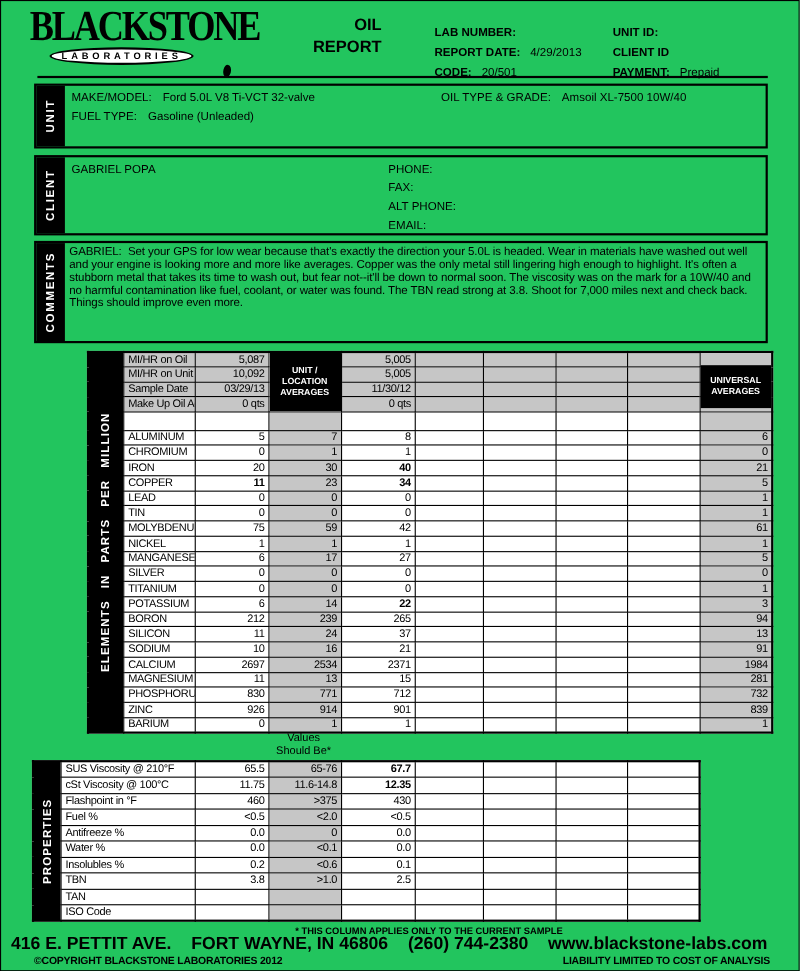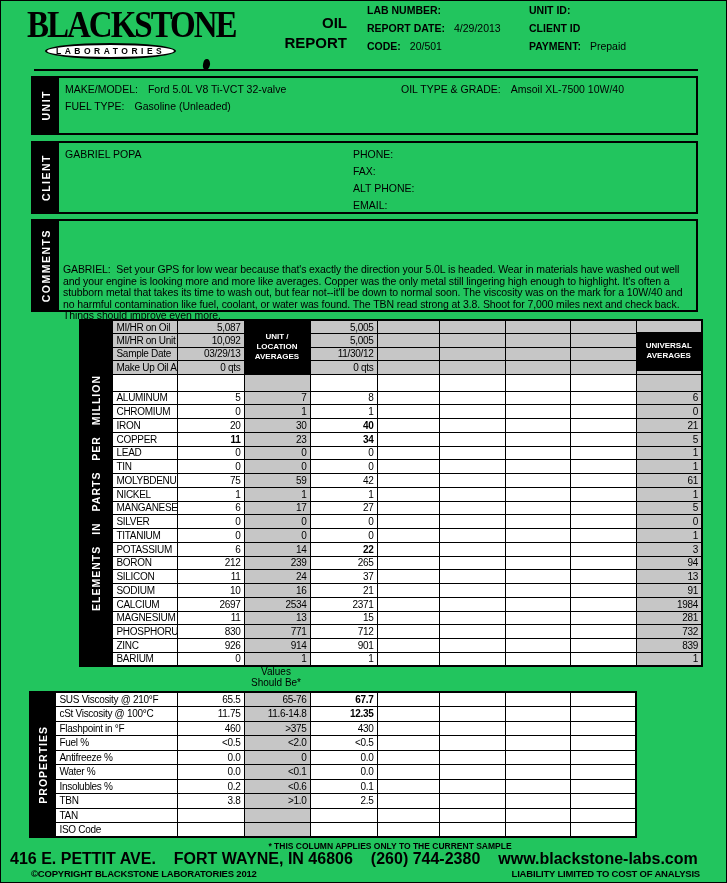--- a/index.html
+++ b/index.html
@@ -13,21 +13,21 @@
   .logo-word{font-family:"Liberation Serif",serif;font-weight:bold;font-size:33px;
              letter-spacing:-2px;white-space:nowrap;transform:scaleY(1.18);
              transform-origin:top left;}
   .logo-oval{position:absolute;left:18px;top:40px;background:#fff;border:2px solid #000;
              border-radius:50%;padding:1px 9px;font-size:8.5px;font-weight:bold;
              letter-spacing:3.5px;white-space:nowrap;}
   .blot{position:absolute;left:176px;top:56px;width:7px;height:11px;background:#000;
         border-radius:45% 60% 50% 55%;transform:rotate(14deg);}
   .report-title{left:246px;top:12px;width:100px;text-align:right;font-weight:bold;
                 font-size:15px;line-height:20px;}
-  .hdr-fields{top:0;}
+  .hdr-fields{top:20px;margin-left:28px;}
   .hdr-row{font-size:10.5px;line-height:18px;white-space:nowrap;}
   .hdr-row .lab{font-weight:bold;}
   .hdr-row .val{margin-left:9px;}
   .hdr-rule{left:33px;top:68px;width:664px;height:2px;background:#000;}
 
   
   .secbox{left:30px;width:667px;border:2px solid #000;box-sizing:border-box;}
   .tab{position:absolute;left:0;top:0;bottom:0;width:26px;background:#000;
        display:flex;align-items:center;justify-content:center;}
   .tab span{writing-mode:vertical-rl;transform:rotate(180deg);color:#fff;
@@ -126,21 +126,21 @@
           <div class="frow"><span class="lab">ALT PHONE:</span><span class="val"></span></div>
           <div class="frow"><span class="lab">EMAIL:</span><span class="val"></span></div>
         </div>
     </div>
   </div>
 
   <div class="abs secbox" style="top:218px;height:93px;">
     <div class="tab">
       <span>COMMENTS</span>
     </div>
-    <div class="sec-content" style="left:30px;right:6px;margin-top:40px;">
+    <div class="sec-content" style="left:30px;right:6px;">
       <div class="comments-text">GABRIEL:  Set your GPS for low wear because that's exactly the direction your 5.0L is headed. Wear in materials have washed out well and your engine is looking more and more like averages. Copper was the only metal still lingering high enough to highlight. It's often a stubborn metal that takes its time to wash out, but fear not--it'll be down to normal soon. The viscosity was on the mark for a 10W/40 and no harmful contamination like fuel, coolant, or water was found. The TBN read strong at 3.8. Shoot for 7,000 miles next and check back. Things should improve even more.</div>
     </div>
   </div>
 
   <table class="abs dtable" style="left:78px;top:318px;width:622px;">
     <colgroup>
       <col style="width:32px">
         <col style="width:65px">
         <col style="width:67px">
       <col style="width:66px">

